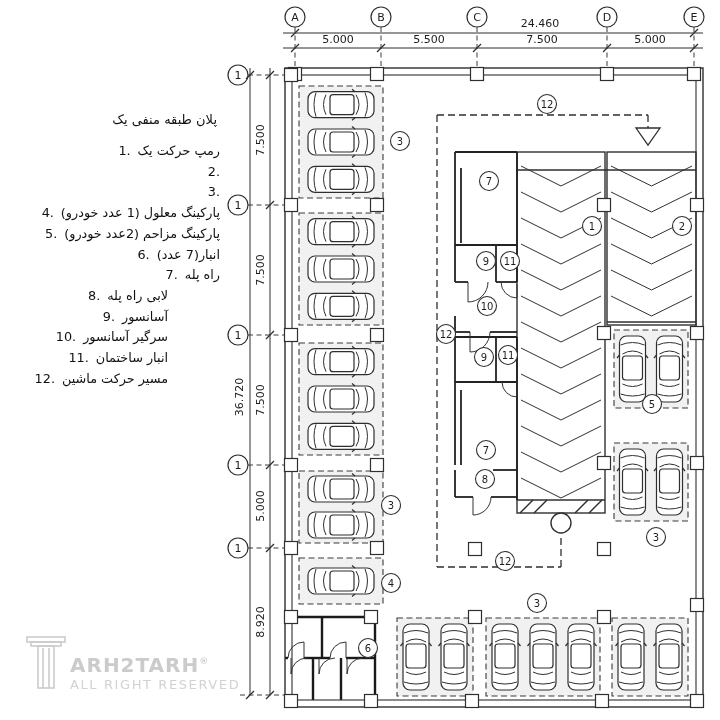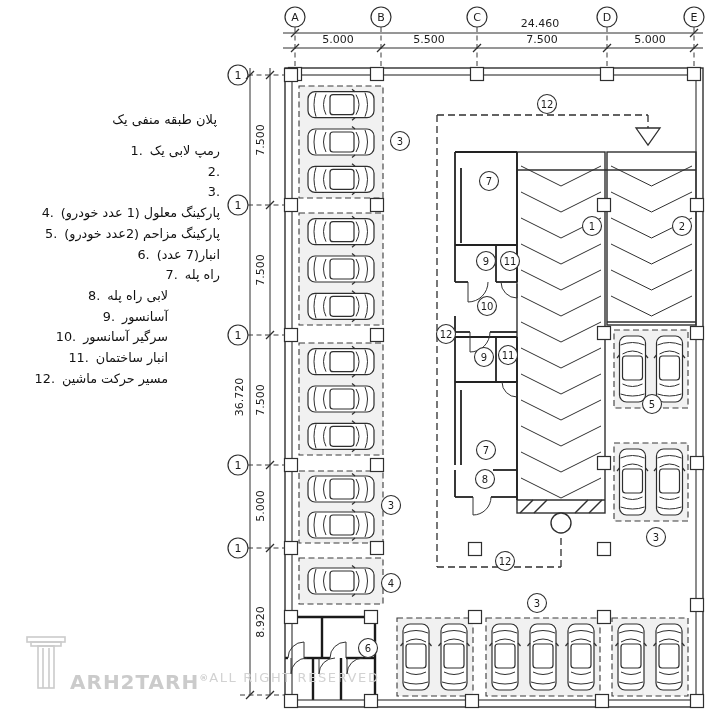--- a/index.html
+++ b/index.html
@@ -8,21 +8,21 @@
   #plan-svg{position:absolute;left:0;top:0;}
   
   .legend{position:absolute;left:14px;top:112px;width:206px;}
   .legend-title{text-align:right;font-size:13px;color:#111;margin-bottom:14px;padding-right:3px;}
   .legend-item{display:flex;justify-content:flex-end;gap:7px;font-size:12.8px;line-height:20.7px;white-space:nowrap;}
   .legend-item .num{color:#111;}
   .legend-item .txt{direction:rtl;unicode-bidi:isolate;color:#111;}
   .legend-item.shift{padding-right:52px;}
   
   .watermark{position:absolute;left:26px;top:634px;display:flex;align-items:flex-end;gap:4px;color:#cbcbcb;}
-  .wm-text{display:flex;flex-direction:row;}
+  .wm-text{display:flex;flex-direction:column;}
   .wm-brand{font-size:20px;font-weight:bold;letter-spacing:1px;line-height:20px;color:#cbcbcb;}
   .wm-reg{font-size:9px;vertical-align:super;font-weight:bold;}
   .wm-sub{font-size:13px;letter-spacing:1.6px;color:#d2d2d2;margin-top:2px;}
 </style>
 </head>
 <body>
 
 <div id="canvas">
 
   <svg id="plan-svg" width="720" height="720" viewBox="0 0 720 720">
@@ -571,21 +571,21 @@
           <circle cx="368" cy="648" r="9.5" fill="#fff" stroke="#2f2f2f" stroke-width="1.1"></circle>
           <text x="368" y="651.6" font-size="10" fill="#1c1c1c" text-anchor="middle" font-family="DejaVu Sans, sans-serif">6</text>
         </g>
       </g>
     </svg>
 
   <div class="legend">
     <div class="legend-title">پلان طبقه منفی یک</div>
     <div class="legend-item">
         <span class="num">1.</span>
-        <span class="txt">رمپ لابی یک</span>
+        <span class="txt">رمپ حرکت یک</span>
       </div>
     <div class="legend-item">
         <span class="num">2.</span>
       </div>
     <div class="legend-item">
         <span class="num">3.</span>
       </div>
     <div class="legend-item">
         <span class="num">4.</span>
         <span class="txt">پارکینگ معلول (1 عدد خودرو)</span>

